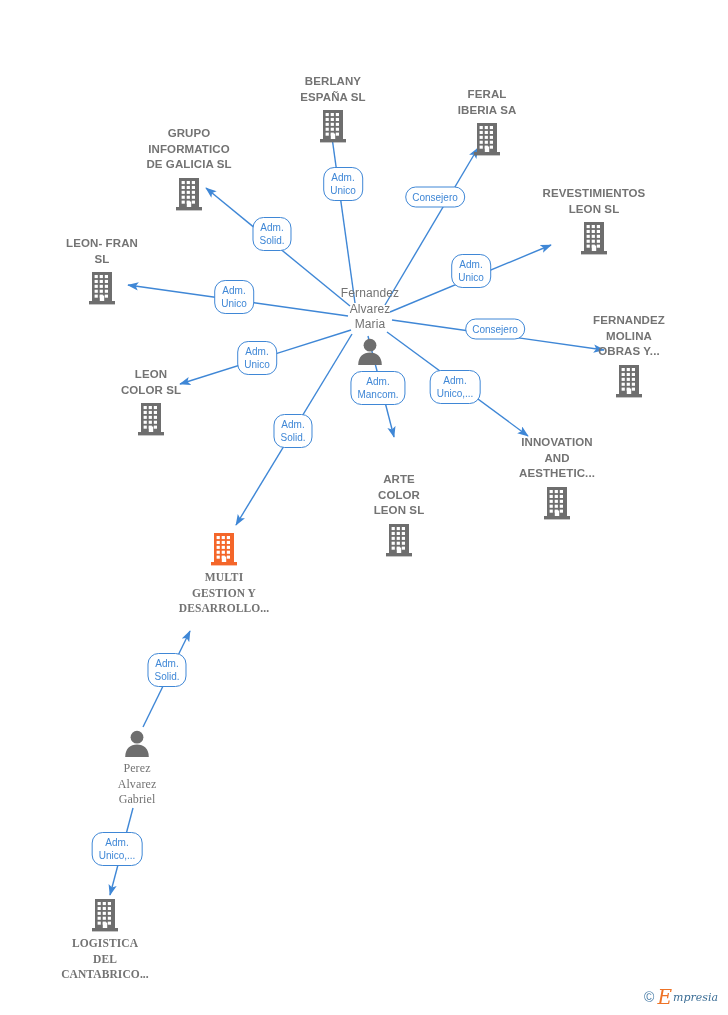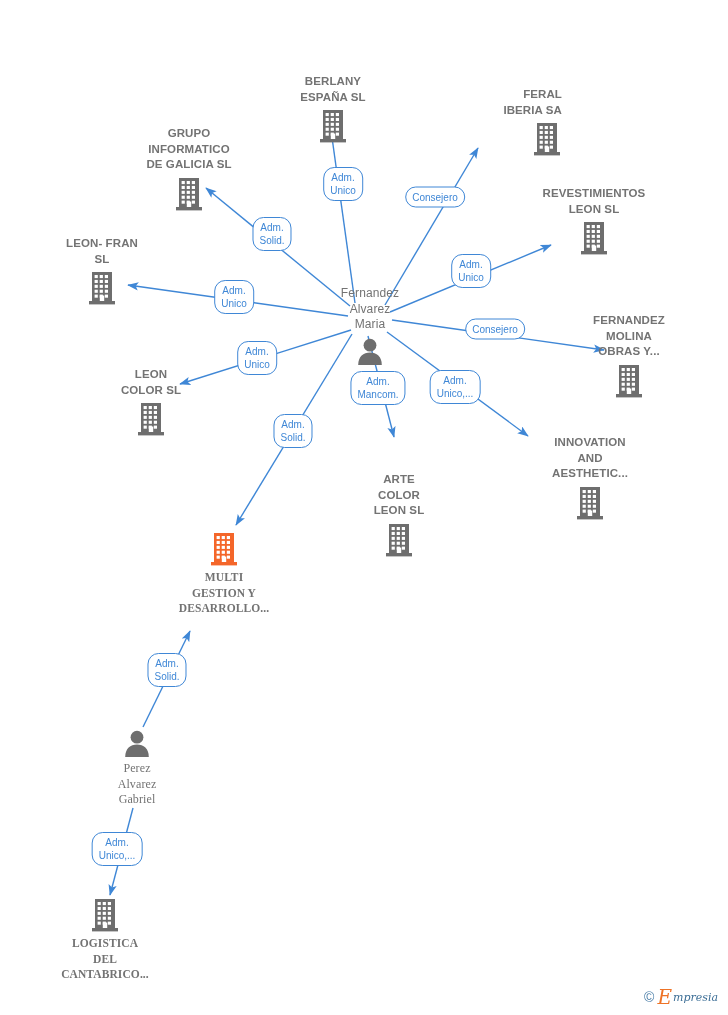--- a/index.html
+++ b/index.html
@@ -143,21 +143,21 @@
               <rect x="7.6" y="19.700000000000003" width="3.2" height="3.1"></rect>
               <rect x="12.7" y="19.700000000000003" width="3.2" height="3.1"></rect>
               <rect x="17.799999999999997" y="19.700000000000003" width="3.2" height="3.1"></rect>
               <rect x="7.6" y="24.6" width="3.2" height="3.1"></rect>
               <rect x="12.7" y="24.6" width="3.2" height="3.1"></rect>
               <rect x="17.799999999999997" y="24.6" width="3.2" height="3.1"></rect>
             </g>
             <rect x="12.8" y="25.5" width="4.4" height="5.5" fill="#ffffff"></rect>
           </svg></span>
       </div>
-      <div class="node company caption-above" style="left: 487px; top: 87px; text-align: right;">
+      <div class="node company caption-above" style="left: 487px; top: 87px;">
         <span class="caption">FERAL
 IBERIA SA</span>
         <span class="glyph"><svg width="30" height="36" viewBox="0 0 30 36">
             <g fill="#6e6e6e">
               <rect x="5" y="2" width="20" height="29"></rect>
               <rect x="2" y="31" width="26" height="3.4"></rect>
             </g>
             <g fill="#ffffff">
               <rect x="7.6" y="5" width="3.2" height="3.1"></rect>
               <rect x="12.7" y="5" width="3.2" height="3.1"></rect>
@@ -313,21 +313,21 @@
               <rect x="7.6" y="19.700000000000003" width="3.2" height="3.1"></rect>
               <rect x="12.7" y="19.700000000000003" width="3.2" height="3.1"></rect>
               <rect x="17.799999999999997" y="19.700000000000003" width="3.2" height="3.1"></rect>
               <rect x="7.6" y="24.6" width="3.2" height="3.1"></rect>
               <rect x="12.7" y="24.6" width="3.2" height="3.1"></rect>
               <rect x="17.799999999999997" y="24.6" width="3.2" height="3.1"></rect>
             </g>
             <rect x="12.8" y="25.5" width="4.4" height="5.5" fill="#ffffff"></rect>
           </svg></span>
       </div>
-      <div class="node company caption-above" style="left: 590px; top: 435px;">
+      <div class="node company caption-above" style="left: 557px; top: 435px;">
         <span class="caption">INNOVATION
 AND
 AESTHETIC...</span>
         <span class="glyph"><svg width="30" height="36" viewBox="0 0 30 36">
             <g fill="#6e6e6e">
               <rect x="5" y="2" width="20" height="29"></rect>
               <rect x="2" y="31" width="26" height="3.4"></rect>
             </g>
             <g fill="#ffffff">
               <rect x="7.6" y="5" width="3.2" height="3.1"></rect>

